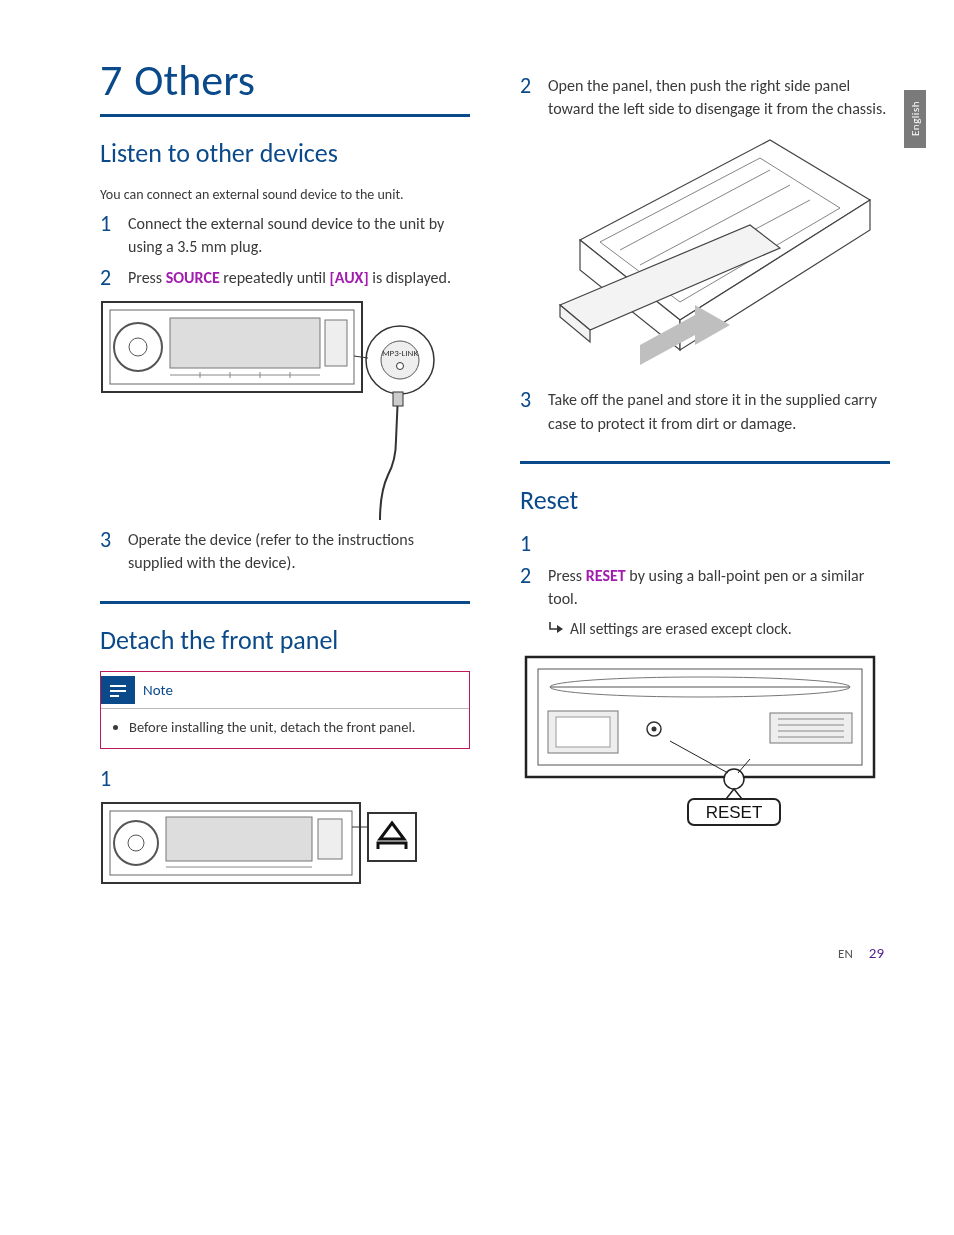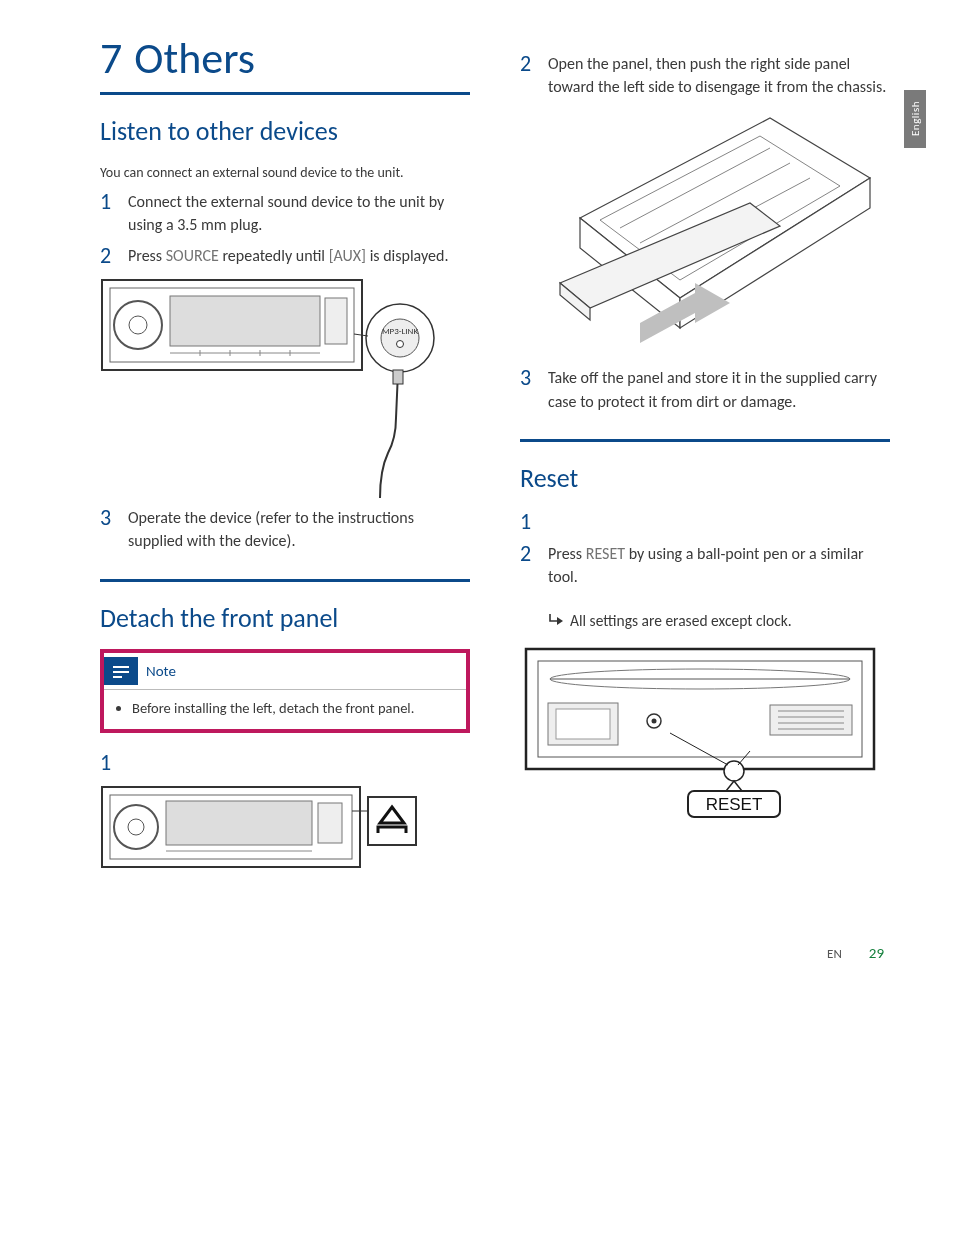--- a/index.html
+++ b/index.html
@@ -8,21 +8,21 @@
     background: #fff;
     font-family: "Gill Sans", "Gill Sans MT", Calibri, "Segoe UI", Arial, sans-serif;
     color: #3a3a3a;
     font-weight: 300;
   }
   .page {
     width: 954px;
     height: 996px;
     position: relative;
     box-sizing: border-box;
-    padding: 34px 60px 40px 100px;
+    padding: 56px 60px 40px 100px;
   }
   .lang-tab {
     position: absolute;
     top: 90px;
     right: 28px;
     width: 22px;
     height: 58px;
     background: #7a7a7a;
     color: #fff;
     font-size: 11px;
@@ -81,38 +81,38 @@
     font-weight: 400;
     color: #0b4a8a;
     line-height: 1.1;
     min-width: 14px;
   }
   .step-body {
     font-size: 16px;
     line-height: 1.45;
     flex: 1;
   }
-  .step-body b { font-weight: 400; color: #737373; }
+  .step-body b { font-weight: 700; color: #a21caf; }
   .result {
-    margin-top: 22px;
+    margin-top: 8px;
     padding-left: 22px;
     position: relative;
     font-size: 15.5px;
   }
   .result-arrow {
     position: absolute;
     left: 0;
     top: 2px;
   }
   .figure {
     margin: 10px 0 8px 0;
   }
   .figure svg { display: block; }
   .note-box {
-    border: 4px solid #be185d;
+    border: 1px solid #be185d;
     margin: 12px 0 18px 0;
     font-size: 14.5px;
     line-height: 1.4;
   }
   .note-head {
     display: flex;
     align-items: center;
     gap: 8px;
     padding: 4px 6px 4px 0;
   }
@@ -132,24 +132,24 @@
   }
   .note-body ul { margin: 0; padding-left: 14px; }
   .note-body li { margin: 0; }
   .footer {
     position: absolute;
     bottom: 34px;
     right: 70px;
     font-size: 13px;
     color: #555;
     display: flex;
-    gap: 27px;
+    gap: 16px;
     align-items: baseline;
   }
-  .footer .pg { font-size: 15px; color: #15803d; }
+  .footer .pg { font-size: 15px; color: #4c1d95; }
 </style>
 </head>
 <body>
 
 <div class="page">
   <div class="lang-tab">English</div>
 
   <div class="cols">
 
     <div class="col">
@@ -215,21 +215,21 @@
             <svg width="20" height="16">
                 <line x1="2" y1="4" x2="18" y2="4" stroke="#fff" stroke-width="2"></line>
                 <line x1="2" y1="9" x2="18" y2="9" stroke="#fff" stroke-width="2"></line>
                 <line x1="2" y1="14" x2="11" y2="14" stroke="#fff" stroke-width="2"></line>
               </svg>
           </div>
           <span class="note-title">Note</span>
         </div>
         <div class="note-body">
           <ul>
-              <li>Before installing the left, detach the front panel.</li>
+              <li>Before installing the unit, detach the front panel.</li>
             </ul>
         </div>
       </div>
 
       <ol class="steps">
         <li>
           <span class="step-num">1</span>
         </li>
       </ol>
 

